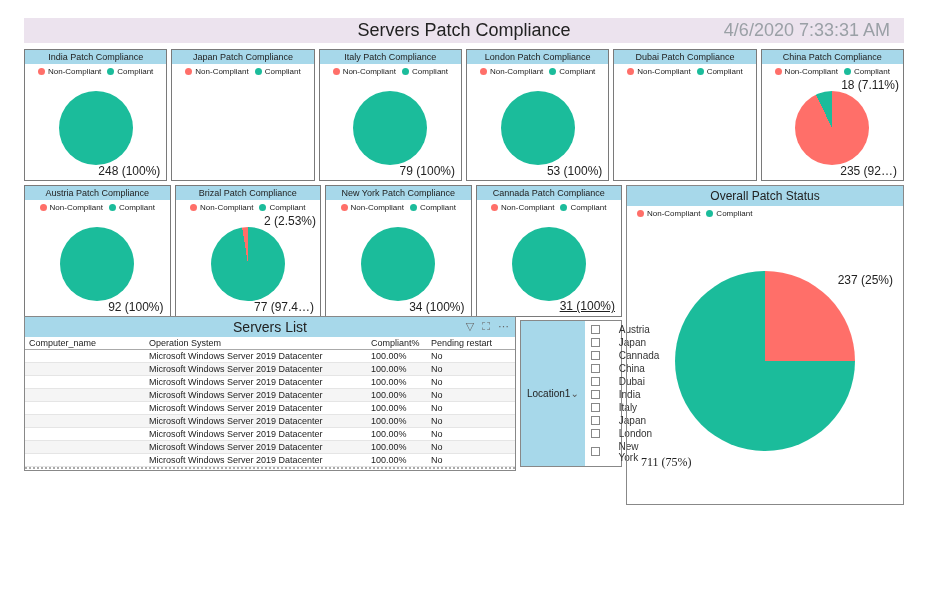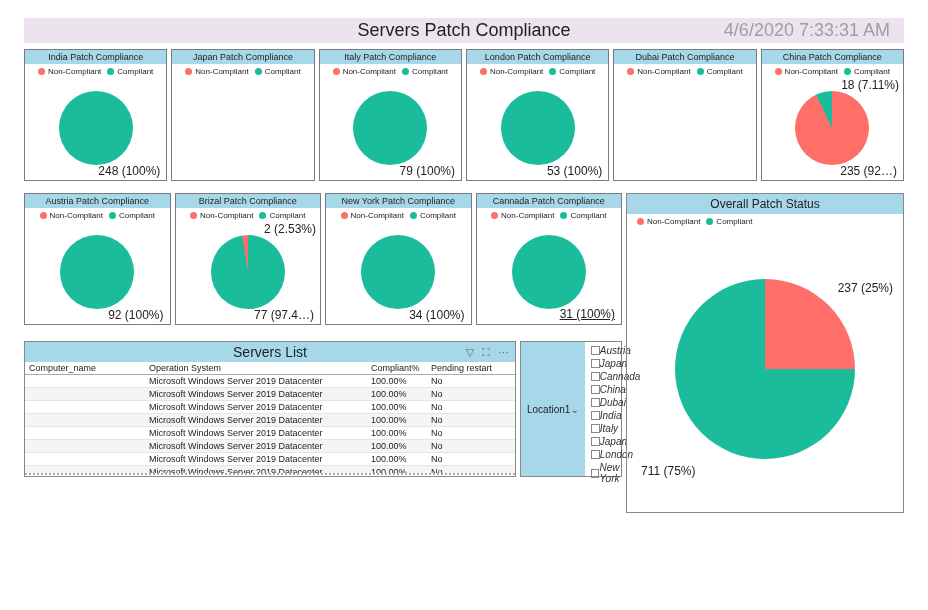--- a/index.html
+++ b/index.html
@@ -29,21 +29,21 @@
   }
   .title-bar .timestamp {
     position: absolute;
     right: 14px;
     font-size: 18px;
     color: #9aa0a6;
   }
   .row {
     display: flex;
     gap: 4px;
-    margin-bottom: 12px;
+    margin-bottom: 4px;
   }
   .card {
     border: 1px solid #7a7a7a;
     background: #fff;
     display: flex;
     flex-direction: column;
   }
   .small-card {
     flex: 1 1 0;
     height: 132px;
@@ -83,20 +83,21 @@
     position:absolute;
     font-size:12px;
     color:#222;
     white-space:nowrap;
     text-align:center;
   }
   .lower {
     display: flex;
     gap: 4px;
     height: 136px;
+    align-items: center;
   }
   .servers-panel {
     flex: 1 1 0;
     border: 1px solid #888;
     display:flex;
     flex-direction:column;
     min-width: 0;
   }
   .servers-header {
     display:flex;
@@ -155,21 +156,21 @@
     display:flex;
     justify-content:space-between;
     align-items:center;
   }
   .location-list {
     padding: 3px 6px;
     display:flex;
     flex-direction:column;
     gap:2px;
   }
-  .loc-item { display:flex; align-items:center; gap:0; color:#333;font-style:italic; }
+  .loc-item { display:flex; align-items:center; gap:19px; color:#333; }
   .loc-box {
     width:9px; height:9px; border:1px solid #888;
   }
   .overall-panel {
     width: 278px;
     border:1px solid #888;
     display:flex;
     flex-direction:column;
   }
   .overall-header {
@@ -514,16 +515,16 @@
           <span>Non-Compliant</span>
         </span>
       <span>
           <i class="dot dot-c"></i>
           <span>Compliant</span>
         </span>
     </div>
     <div class="overall-body">
       <div class="overall-pie" style="background: conic-gradient(#ff6f69 0deg 90deg, #1bbc9b 90deg 360deg);"></div>
       <span class="pie-label" style="right:10px; top:55px;">237 (25%)</span>
-      <span class="pie-label" style="left:14px; bottom:34px;">711 (75%)</span>
+      <span class="pie-label" style="left:14px; bottom:34px;font-family:Liberation Serif, serif;">711 (75%)</span>
     </div>
   </div>
 </div>
 
 </body></html>

